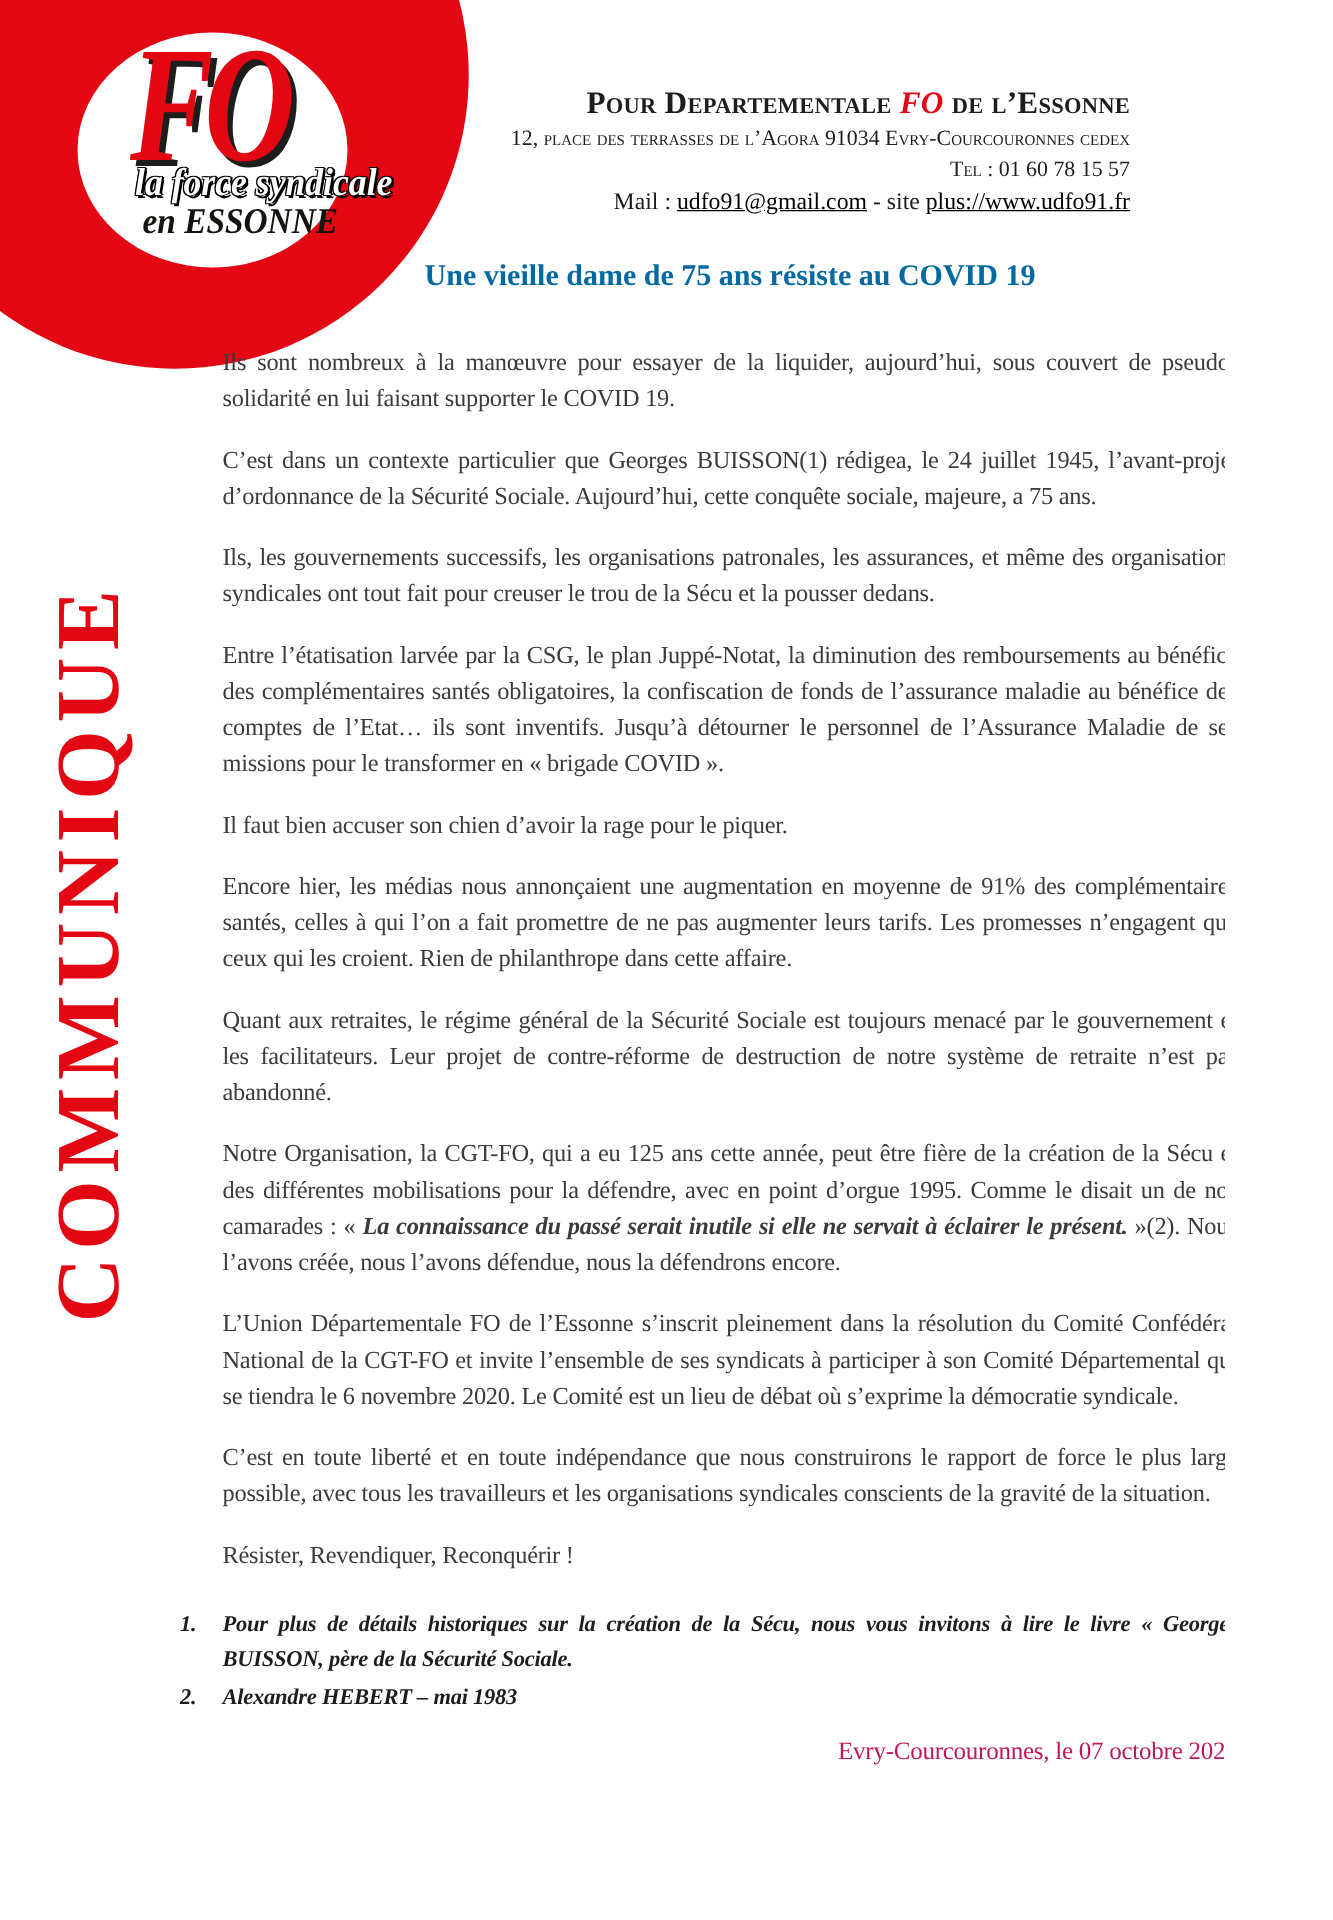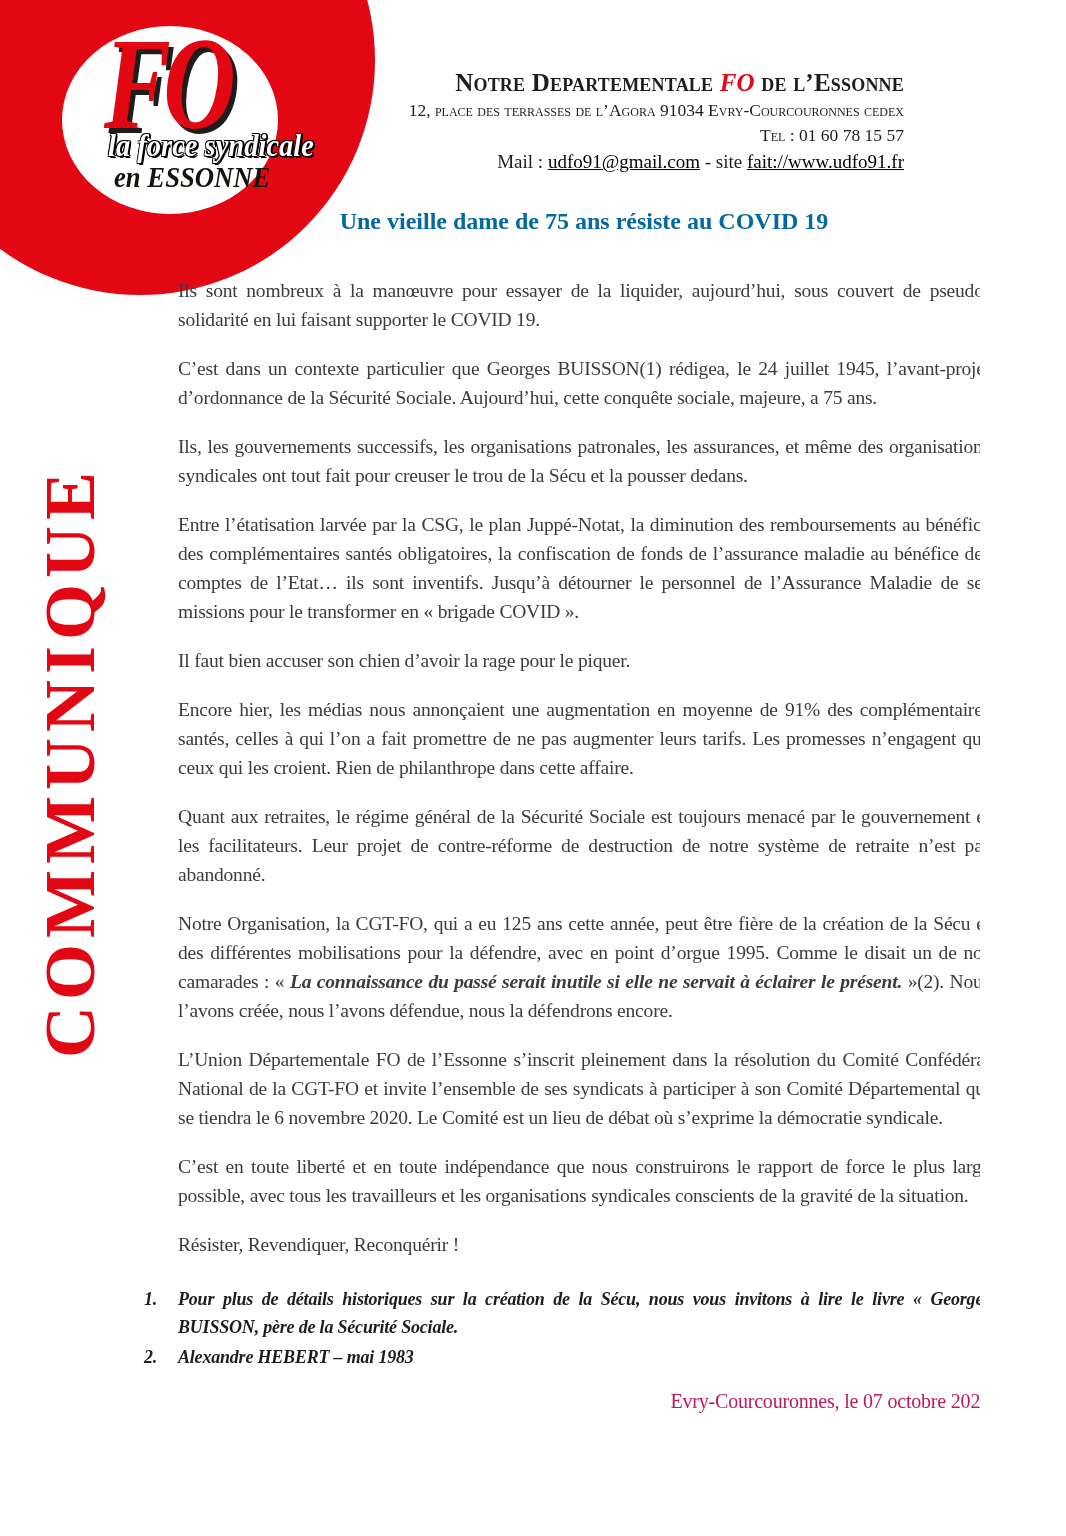--- a/index.html
+++ b/index.html
@@ -129,24 +129,24 @@
 
   <div class="logo">
     <div class="logo-red-circle"></div>
     <div class="logo-white-ellipse"></div>
     <div class="logo-fo">FO</div>
     <div class="logo-tagline">la force syndicale</div>
     <div class="logo-region">en ESSONNE</div>
   </div>
 
   <div class="letterhead">
-    <div class="org-line"><span>Notre Departementale </span><span class="org-fo">FO</span><span> de l’Essonne</span></div>
+    <div class="org-line"><span>Pour Departementale </span><span class="org-fo">FO</span><span> de l’Essonne</span></div>
     <div class="address-line">12, place des terrasses de l’Agora 91034 Evry-Courcouronnes cedex</div>
     <div class="tel-line">Tel : 01 60 78 15 57</div>
-    <div class="mail-line"><span>Mail : </span><a class="link">udfo91@gmail.com</a><span> - site </span><a class="link">fait://www.udfo91.fr</a></div>
+    <div class="mail-line"><span>Mail : </span><a class="link">udfo91@gmail.com</a><span> - site </span><a class="link">plus://www.udfo91.fr</a></div>
   </div>
 
   <div class="doc-title">Une vieille dame de 75 ans résiste au COVID 19</div>
 
   <div class="communique">COMMUNIQUE</div>
 
   <div class="body-col">
     <p>Ils sont nombreux à la manœuvre pour essayer de la liquider, aujourd’hui, sous couvert de pseudo-solidarité en lui faisant supporter le COVID 19.</p>
     <p>C’est dans un contexte particulier que Georges BUISSON(1) rédigea, le 24 juillet 1945, l’avant-projet d’ordonnance de la Sécurité Sociale. Aujourd’hui, cette conquête sociale, majeure, a 75 ans.</p>
     <p>Ils, les gouvernements successifs, les organisations patronales, les assurances, et même des organisations syndicales ont tout fait pour creuser le trou de la Sécu et la pousser dedans.</p>

